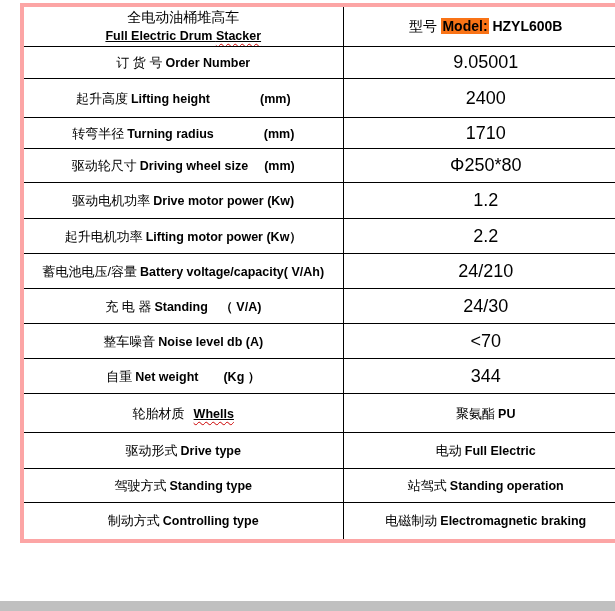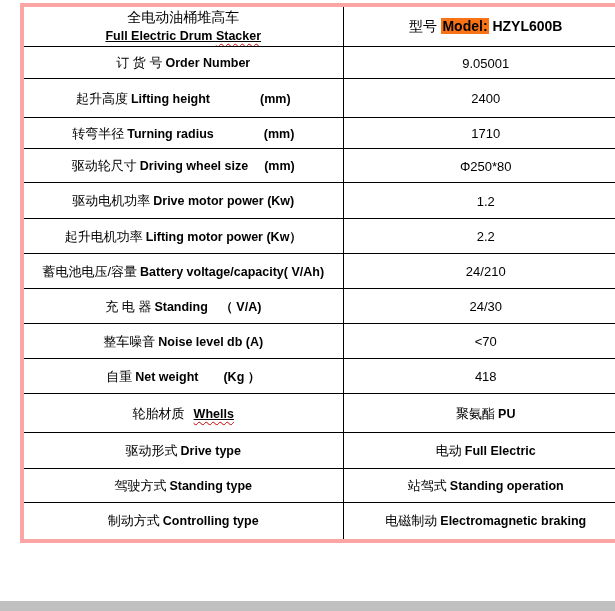--- a/index.html
+++ b/index.html
@@ -35,21 +35,21 @@
   #spec-table tr:nth-child(11){height:35px}
   #spec-table tr:nth-child(12){height:39px}
   #spec-table tr:nth-child(13){height:36px}
   #spec-table tr:nth-child(14){height:34px}
   #spec-table tr:nth-child(15){height:38px}
   #spec-table tr:nth-child(16){height:34px}
   #spec-table tr:nth-child(17){height:32px}
 
   .zh{font-size:13px;margin-right:3px}
   .en{font-size:12.5px;font-weight:bold}
-  .val{font-size:13px}
+  .val{font-size:18px}
   .val-zh{font-size:13px;margin-right:3px}
   .val-en{font-size:12.5px;font-weight:bold}
   .val-sm{font-size:11.5px;font-weight:bold}
   .title-zh{font-size:14px}
   .model{font-size:14px;font-weight:bold}
   .u{text-decoration:underline;text-decoration-thickness:1px}
   .sq{text-decoration:underline wavy #cc0000;text-decoration-thickness:1px;text-underline-offset:3px}
   .hl{background:#f97316;padding:0 1px}
   .block{display:block;line-height:1.4;white-space:nowrap}
   .gap{margin-left:6px}
@@ -140,21 +140,21 @@
       <td>
         <span class="zh">整车噪音</span><span class="en">Noise level db (A)</span>
       </td>
       <td><span class="val">&lt;70</span></td>
     </tr>
 
     <tr>
       <td>
         <span class="zh">自重</span><span class="en">Net weight　　(Kg ）</span>
       </td>
-      <td><span class="val">418</span></td>
+      <td><span class="val">344</span></td>
     </tr>
 
 
     <tr>
       <td>
         <span class="zh">轮胎材质</span><span class="en gap"><span class="u"><span class="sq">Whells</span></span></span>
       </td>
       <td>
         <span class="val-zh">聚氨酯</span><span class="val-en">PU</span>
       </td>

